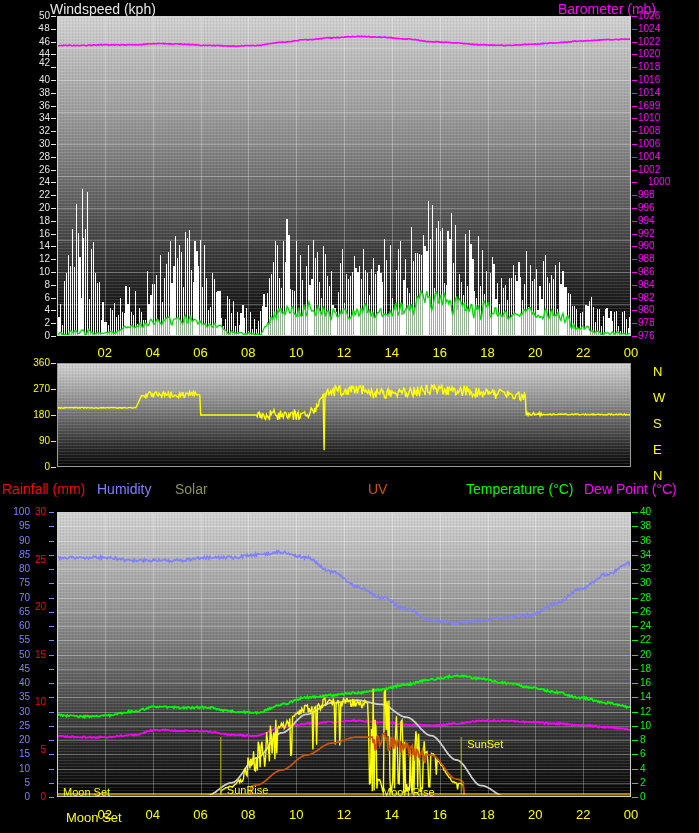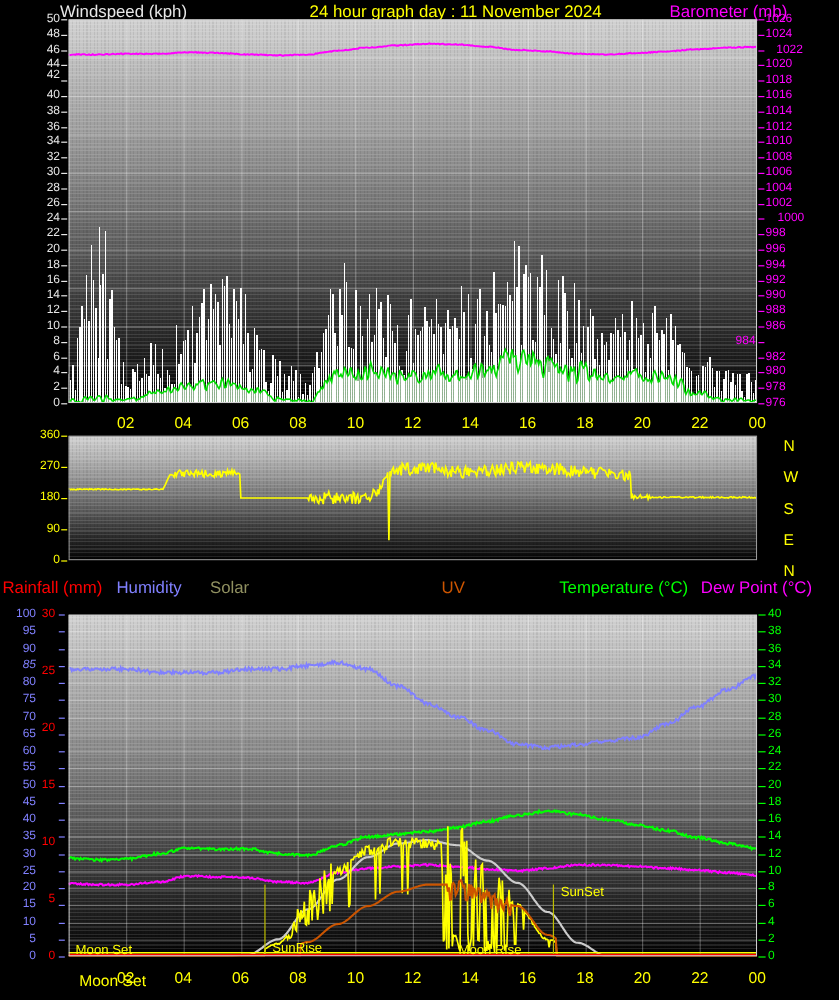--- a/index.html
+++ b/index.html
@@ -49,21 +49,20 @@
   #panel-wind{left:57px;top:16px;width:574px;height:320px;}
   #panel-dir{left:57px;top:363px;width:574px;height:104px;}
   #panel-env{left:57px;top:512px;width:574px;height:285px;}
 </style>
 </head>
 <body>
 
 <div class="root">
 
   <div class="ttl ttl-ws">Windspeed (kph)</div>
-  <div class="ttl ttl-mid">24 hour graph day : 11 November 2024</div>
   <div class="ttl ttl-baro">Barometer (mb)</div>
 
   <div class="panel" id="panel-wind">
     <div class="plot"></div>
     <div class="tex"></div>
     <div class="grid" id="grid-wind">
         <div class="gl v" style="left:47.8px;"></div>
         <div class="gl v" style="left:95.7px;"></div>
         <div class="gl v" style="left:143.5px;"></div>
         <div class="gl v" style="left:191.3px;"></div>
@@ -436,35 +435,35 @@
       <div class="axlab ax-left" style="left:18px;top:87.8px;width:32px;color:#e6e6e6;">38</div>
       <div class="tick" style="position:absolute;left:51px;top:92.8px;width:5px;background:#e6e6e6;"></div>
       <div class="axlab ax-left" style="left:18px;top:75.0px;width:32px;color:#e6e6e6;">40</div>
       <div class="tick" style="position:absolute;left:51px;top:80.0px;width:5px;background:#e6e6e6;"></div>
       <div class="axlab ax-left" style="left:18px;top:58px;width:32px;color:#e6e6e6;">42</div>
       <div class="tick" style="position:absolute;left:51px;top:67.2px;width:5px;background:#e6e6e6;"></div>
       <div class="axlab ax-left" style="left:18px;top:49.4px;width:32px;color:#e6e6e6;">44</div>
       <div class="tick" style="position:absolute;left:51px;top:54.4px;width:5px;background:#e6e6e6;"></div>
       <div class="axlab ax-left" style="left:18px;top:36.6px;width:32px;color:#e6e6e6;">46</div>
       <div class="tick" style="position:absolute;left:51px;top:41.6px;width:5px;background:#e6e6e6;"></div>
-      <div class="axlab ax-left" style="left:18px;top:23.8px;width:32px;color:#e6e6e6;">48</div>
+      <div class="axlab ax-left" style="left:18px;top:23.8px;width:32px;color:#e6e6e6;font-family:Liberation Mono, monospace;">48</div>
       <div class="tick" style="position:absolute;left:51px;top:28.8px;width:5px;background:#e6e6e6;"></div>
       <div class="axlab ax-left" style="left:18px;top:11.0px;width:32px;color:#e6e6e6;">50</div>
       <div class="tick" style="position:absolute;left:51px;top:16.0px;width:5px;background:#e6e6e6;"></div>
     </div>
   <div id="ax-wind-right">
       <div class="axlab ax-right" style="left:638px;top:331.0px;width:40px;color:#ff00ff;">976</div>
       <div class="tick" style="position:absolute;left:632px;top:336.0px;width:5px;background:#ff00ff;"></div>
       <div class="axlab ax-right" style="left:638px;top:318.2px;width:40px;color:#ff00ff;">978</div>
       <div class="tick" style="position:absolute;left:632px;top:323.2px;width:5px;background:#ff00ff;"></div>
       <div class="axlab ax-right" style="left:638px;top:305.4px;width:40px;color:#ff00ff;">980</div>
       <div class="tick" style="position:absolute;left:632px;top:310.4px;width:5px;background:#ff00ff;"></div>
       <div class="axlab ax-right" style="left:638px;top:292.6px;width:40px;color:#ff00ff;">982</div>
       <div class="tick" style="position:absolute;left:632px;top:297.6px;width:5px;background:#ff00ff;"></div>
-      <div class="axlab ax-right" style="left:613px;top:279.8px;width:40px;color:#ff00ff;">984</div>
+      <div class="axlab ax-right" style="left:638px;top:279.8px;width:40px;color:#ff00ff;">984</div>
       <div class="tick" style="position:absolute;left:632px;top:284.8px;width:5px;background:#ff00ff;"></div>
       <div class="axlab ax-right" style="left:638px;top:267.0px;width:40px;color:#ff00ff;">986</div>
       <div class="tick" style="position:absolute;left:632px;top:272.0px;width:5px;background:#ff00ff;"></div>
       <div class="axlab ax-right" style="left:638px;top:254.2px;width:40px;color:#ff00ff;">988</div>
       <div class="tick" style="position:absolute;left:632px;top:259.2px;width:5px;background:#ff00ff;"></div>
       <div class="axlab ax-right" style="left:638px;top:241.4px;width:40px;color:#ff00ff;">990</div>
       <div class="tick" style="position:absolute;left:632px;top:246.4px;width:5px;background:#ff00ff;"></div>
       <div class="axlab ax-right" style="left:638px;top:228.6px;width:40px;color:#ff00ff;">992</div>
       <div class="tick" style="position:absolute;left:632px;top:233.6px;width:5px;background:#ff00ff;"></div>
       <div class="axlab ax-right" style="left:638px;top:215.8px;width:40px;color:#ff00ff;">994</div>
@@ -478,31 +477,31 @@
       <div class="axlab ax-right" style="left:638px;top:164.6px;width:40px;color:#ff00ff;">1002</div>
       <div class="tick" style="position:absolute;left:632px;top:169.6px;width:5px;background:#ff00ff;"></div>
       <div class="axlab ax-right" style="left:638px;top:151.8px;width:40px;color:#ff00ff;">1004</div>
       <div class="tick" style="position:absolute;left:632px;top:156.8px;width:5px;background:#ff00ff;"></div>
       <div class="axlab ax-right" style="left:638px;top:139.0px;width:40px;color:#ff00ff;">1006</div>
       <div class="tick" style="position:absolute;left:632px;top:144.0px;width:5px;background:#ff00ff;"></div>
       <div class="axlab ax-right" style="left:638px;top:126.2px;width:40px;color:#ff00ff;">1008</div>
       <div class="tick" style="position:absolute;left:632px;top:131.2px;width:5px;background:#ff00ff;"></div>
       <div class="axlab ax-right" style="left:638px;top:113.4px;width:40px;color:#ff00ff;">1010</div>
       <div class="tick" style="position:absolute;left:632px;top:118.4px;width:5px;background:#ff00ff;"></div>
-      <div class="axlab ax-right" style="left:638px;top:100.6px;width:40px;color:#ff00ff;">1012</div>
+      <div class="axlab ax-right" style="left:638px;top:100.6px;width:40px;color:#ff00ff;">1699</div>
       <div class="tick" style="position:absolute;left:632px;top:105.6px;width:5px;background:#ff00ff;"></div>
       <div class="axlab ax-right" style="left:638px;top:87.8px;width:40px;color:#ff00ff;">1014</div>
       <div class="tick" style="position:absolute;left:632px;top:92.8px;width:5px;background:#ff00ff;"></div>
       <div class="axlab ax-right" style="left:638px;top:75.0px;width:40px;color:#ff00ff;">1016</div>
       <div class="tick" style="position:absolute;left:632px;top:80.0px;width:5px;background:#ff00ff;"></div>
       <div class="axlab ax-right" style="left:638px;top:62.2px;width:40px;color:#ff00ff;">1018</div>
       <div class="tick" style="position:absolute;left:632px;top:67.2px;width:5px;background:#ff00ff;"></div>
       <div class="axlab ax-right" style="left:638px;top:49.4px;width:40px;color:#ff00ff;">1020</div>
       <div class="tick" style="position:absolute;left:632px;top:54.4px;width:5px;background:#ff00ff;"></div>
-      <div class="axlab ax-right" style="left:638px;top:36.6px;width:40px;color:#ff00ff;text-align:center;">1022</div>
+      <div class="axlab ax-right" style="left:638px;top:36.6px;width:40px;color:#ff00ff;">1022</div>
       <div class="tick" style="position:absolute;left:632px;top:41.6px;width:5px;background:#ff00ff;"></div>
       <div class="axlab ax-right" style="left:638px;top:23.8px;width:40px;color:#ff00ff;">1024</div>
       <div class="tick" style="position:absolute;left:632px;top:28.8px;width:5px;background:#ff00ff;"></div>
       <div class="axlab ax-right" style="left:638px;top:11.0px;width:40px;color:#ff00ff;">1026</div>
       <div class="tick" style="position:absolute;left:632px;top:16.0px;width:5px;background:#ff00ff;"></div>
     </div>
   <div id="x-wind">
       <div class="xlab" style="left:90.8px;top:346px;width:28px;">02</div>
       <div class="xlab" style="left:138.7px;top:346px;width:28px;">04</div>
       <div class="xlab" style="left:186.5px;top:346px;width:28px;">06</div>

